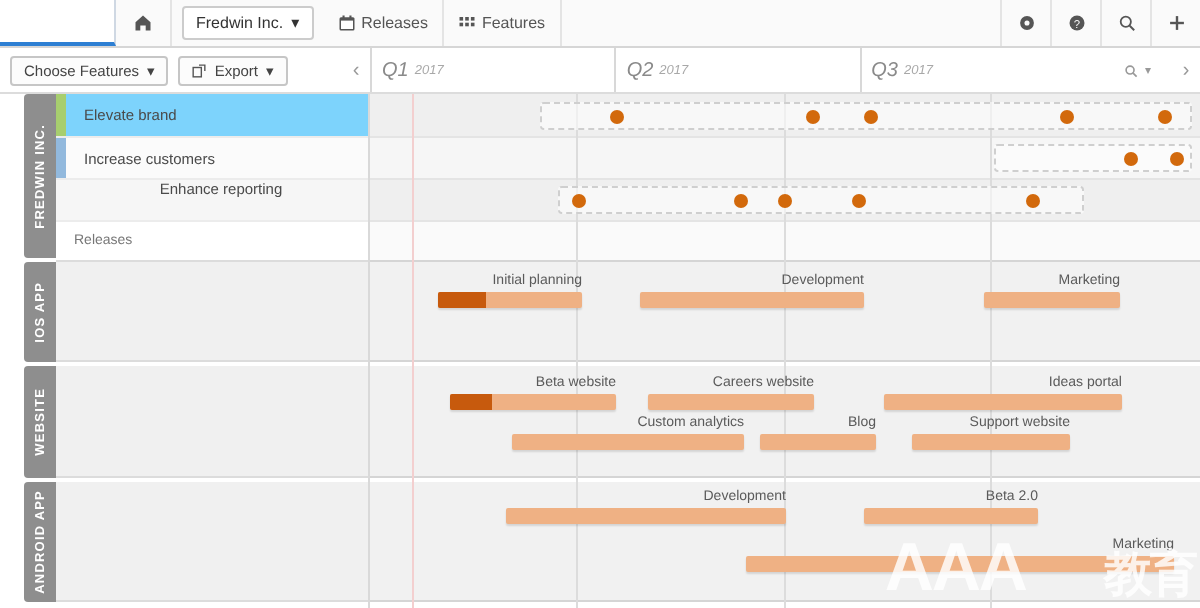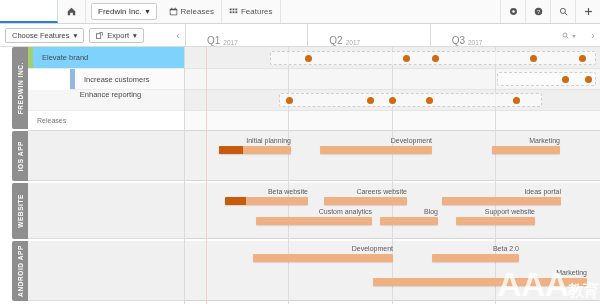--- a/index.html
+++ b/index.html
@@ -86,26 +86,27 @@
   }
   .toolbar-left { width: 185px; display: flex; align-items: center; }
   .chev {
     width: 14px;
     display: flex; align-items: center; justify-content: center;
     font-size: 10px; color: #999;
   }
   .quarters { flex: 1; display: flex; align-items: stretch; }
   .q {
     flex: 1;
-    display: flex; align-items: flex-end;
-    padding-left: 21px;
+    display: flex; align-items: center;
+    padding-left: 5px;
     gap: 3px;
     border-left: 1px solid #d8d8d8;
     font-size: 10px;
     color: #8a8a8a;
+    font-style: italic;
   }
   .q .yr { font-size: 6.5px; color: #a8a8a8; }
   .zoomctl {
     width: 34px;
     display: flex; align-items: center; justify-content: center;
     gap: 3px;
     font-size: 7px; color: #999;
   }
 
   
@@ -185,21 +186,21 @@
   .watermark {
     position: absolute;
     right: 2px; bottom: 0;
     font-size: 34px;
     font-weight: bold;
     color: rgba(255,255,255,.82);
     letter-spacing: -1px;
     pointer-events: none;
     font-family: "Liberation Sans", sans-serif;
   }
-  .watermark .cn { font-size: 16px; }
+  .watermark .cn { font-size: 24px; margin-left: 39px; }
 </style>
 </head>
 <body>
 
 <div class="topnav">
   <div class="logo-box"></div>
 
   <div class="nav-item home">
     <span class="ico">
       <svg width="9" height="9" viewBox="0 0 12 12">
@@ -342,21 +343,21 @@
     <div class="rail-seg" style="top:194px;height:60px;">
       <span>ANDROID APP</span>
     </div>
   </div>
 
   <div class="labelcol">
     <div class="lane" style="top:0;height:22px;background:#7dd3fc;">
       <div class="swatch" style="background:#a7ce6e"></div>
       <div class="lane-txt">Elevate brand</div>
     </div>
-    <div class="lane" style="top:22px;height:21px;background:#fbfbfb;margin-left:42px;">
+    <div class="lane" style="top:22px;height:21px;background:#fbfbfb;">
       <div class="swatch" style="background:#92b9dd"></div>
       <div class="lane-txt">Increase customers</div>
     </div>
     <div class="lane" style="top:43px;height:21px;background:#f6f6f6;flex-direction:column;">
       <div class="swatch" style="background:#d7c07d"></div>
       <div class="lane-txt">Enhance reporting</div>
     </div>
     <div class="lane" style="top:64px;height:20px;background:#fff;border-bottom:1px solid #dcdcdc;">
       <div class="releases-txt">Releases</div>
     </div>

